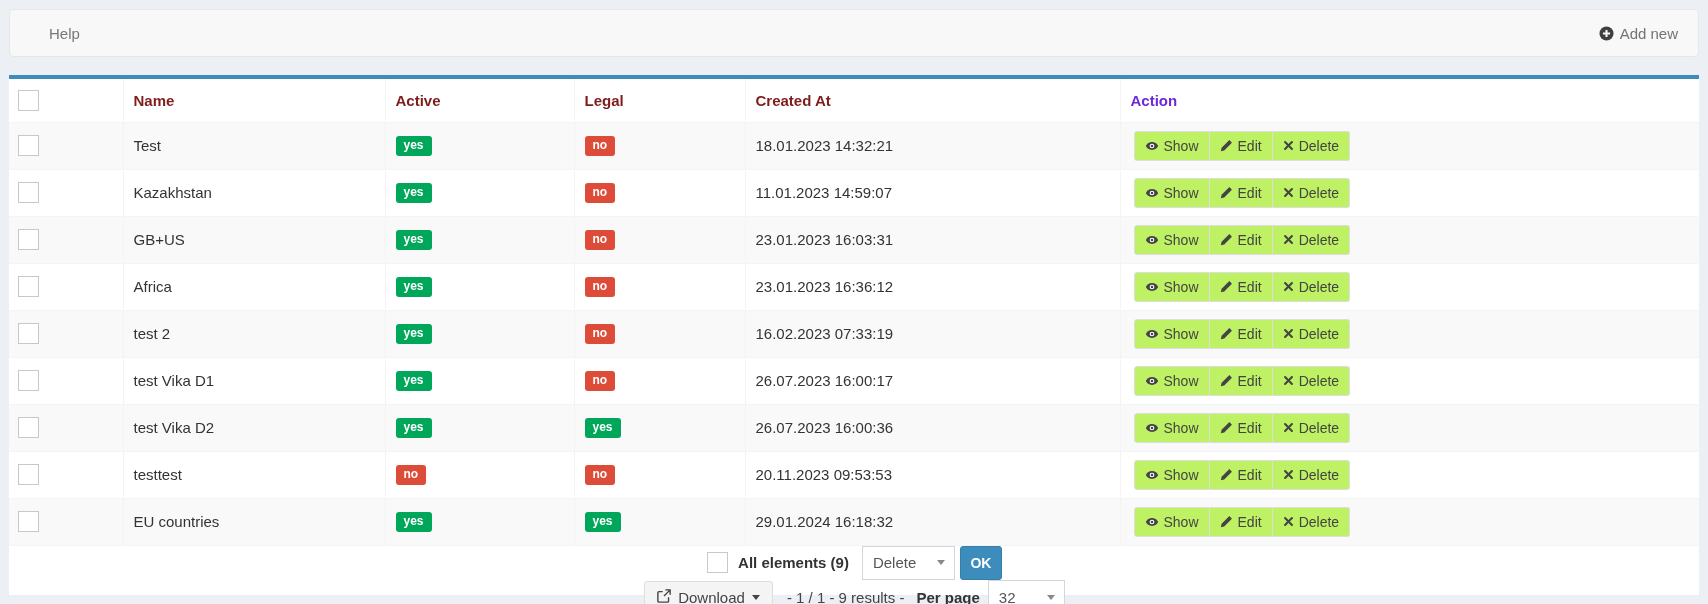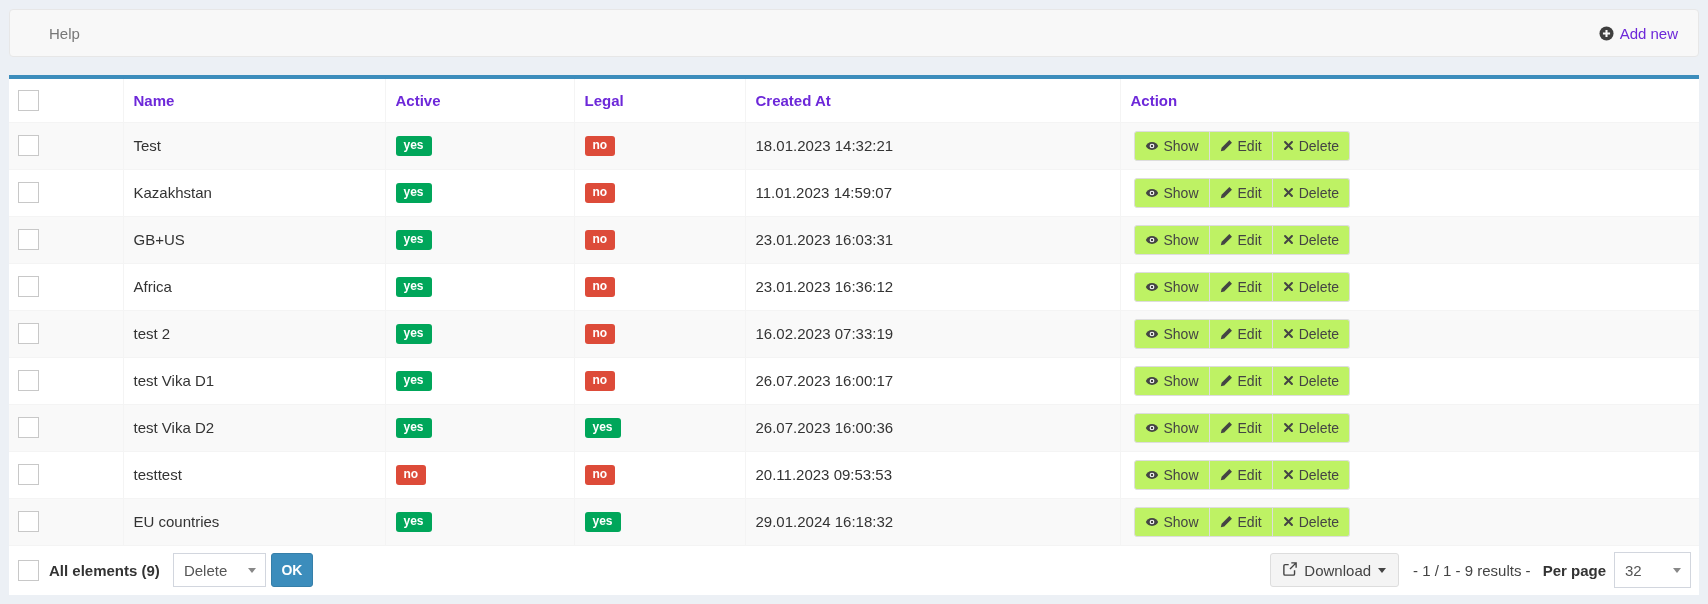--- a/index.html
+++ b/index.html
@@ -24,21 +24,21 @@
     padding: 0 20px 0 39px;
     margin-bottom: 18px;
   }
   .help-link { color: #777; cursor: pointer; }
   .addnew-btn {
     display: inline-flex;
     align-items: center;
     gap: 6px;
     background: transparent;
     border: none;
-    color: #6d28d9;
+    color: #737373;
     font-size: 15px;
     font-family: inherit;
     cursor: pointer;
   }
   .addnew-btn svg { color: #3f3f3f; display: block; }
 
   
   .panel {
     background: #fff;
     border-top: 4px solid #3c8dbc;
@@ -51,21 +51,21 @@
   col.c5 { width: 375px; }
   th, td {
     text-align: left;
     vertical-align: middle;
     border-bottom: 1px solid #f4f4f4;
     border-right: 1px solid #f4f4f4;
     padding: 0 10px;
   }
   th:last-child, td:last-child { border-right: none; }
   thead th { height: 43px; font-weight: bold; background: #fff; }
-  thead a.sort-link { color: #6d28d9; text-decoration: none; cursor: pointer; }
+  thead a.sort-link { color: #7f1d1d; text-decoration: none; cursor: pointer; }
   thead .plain-head { color: #6d28d9; }
   tbody td { height: 47px; }
   tbody tr:nth-child(odd) { background: #f9f9f9; }
   tbody tr:nth-child(even) { background: #fff; }
 
   .checkbox {
     width: 21px; height: 21px;
     background: #fff;
     border: 1px solid #c8c8c8;
     display: inline-block;
@@ -107,20 +107,21 @@
   .btn svg { display: block; }
 
   
   .list-footer {
     height: 49px;
     background: #fff;
     display: flex;
     align-items: center;
     justify-content: space-between;
     padding: 0 8px 0 9px;
+    flex-direction: column;
   }
   .foot-left, .foot-right { display: flex; align-items: center; }
   .all-elements { font-weight: bold; color: #333; margin: 0 13px 0 10px; }
   .select-box {
     height: 34px;
     background: #fff;
     border: 1px solid #d2d6de;
     display: inline-flex;
     align-items: center;
     justify-content: space-between;

